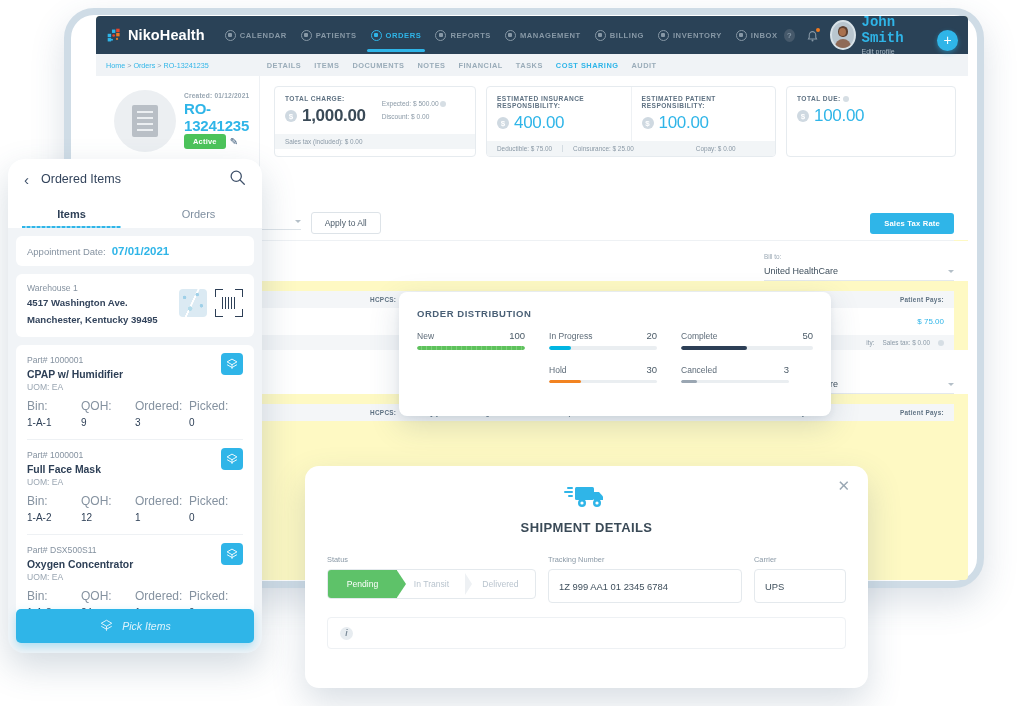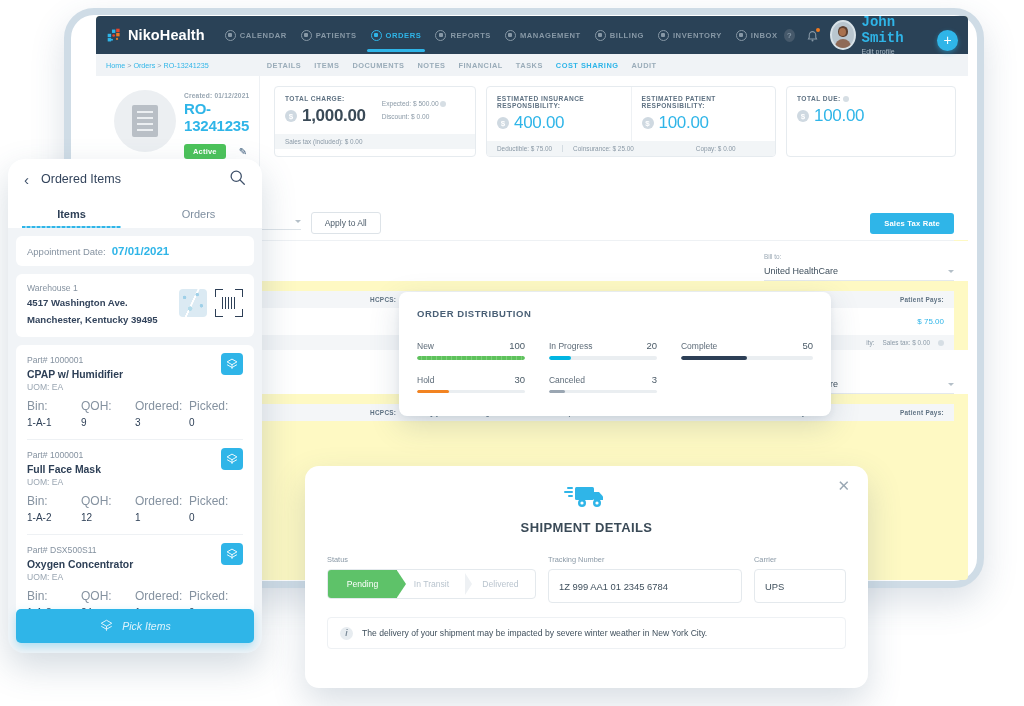--- a/index.html
+++ b/index.html
@@ -78,21 +78,21 @@
   
   .ordhead{display:flex;background:#ffffff;height:128px;}
   .ordleft{width:164px;border-right:1px solid #eef1f4;padding:14px 0 0 18px;box-sizing:border-box;position:relative;}
   .docicon{width:62px;height:62px;border-radius:50%;background:#eceff2;display:flex;align-items:center;justify-content:center;}
   .docglyph{width:26px;height:32px;background:#b9bfc6;border-radius:2px;position:relative;}
   .docglyph:before{content:"";position:absolute;left:5px;top:6px;right:5px;height:2px;background:#eceff2;
     box-shadow:0 6px 0 #eceff2,0 12px 0 #eceff2,0 18px 0 #eceff2;}
   .ordmeta{position:absolute;left:88px;top:16px;}
   .created{font-size:6.6px;color:#98a6b2;font-weight:bold;letter-spacing:.2px;}
   .rono{font-size:15px;color:#2fb5e8;font-weight:bold;letter-spacing:-.2px;margin-top:1px;}
-  .statusrow{display:flex;align-items:center;gap:13px;margin-top:10px;}
+  .statusrow{display:flex;align-items:center;gap:4px;}
   .badge-active{background:#4cc35a;color:#fff;font-size:7.5px;font-weight:bold;
     padding:3px 9px;border-radius:3px;letter-spacing:.2px;}
   .pencil{color:#3a5a7a;font-size:10px;}
   .chip{position:absolute;left:18px;top:88px;display:inline-flex;align-items:center;gap:4px;
     border:1px solid #dde3e8;border-radius:9px;padding:2.5px 8px;background:#fff;}
   .chip .tag{width:7px;height:7px;background:#2fb5e8;border-radius:1px;transform:rotate(-20deg);}
   .chip span{font-size:7px;color:#5b6b78;}
 
   .ordright{flex:1;padding:10px 12px 0 14px;box-sizing:border-box;}
   .cards{display:flex;gap:10px;}
@@ -156,21 +156,21 @@
   .c1{width:250px;} .c2{width:58px;} .c3{width:42px;} .c4{width:90px;}
   .c5{width:96px;} .c6{width:66px;} .c7{width:90px;text-align:right;} .c8{flex:1;text-align:right;}
 
   
   .odpanel{
     position:absolute;left:399px;top:292px;width:432px;height:124px;background:#fff;
     border-radius:8px;box-shadow:0 10px 30px rgba(45,75,105,.17),0 2px 6px rgba(45,75,105,.08);
     padding:16px 18px 0 18px;box-sizing:border-box;z-index:20;
   }
   .odtitle{font-size:9.5px;font-weight:bold;color:#4a6076;letter-spacing:.55px;}
-  .odgrid{display:flex;flex-wrap:wrap;margin-top:21px;}
+  .odgrid{display:flex;flex-wrap:wrap;margin-top:11px;justify-content:flex-end;}
   .odcell{width:33.33%;box-sizing:border-box;padding-right:24px;margin-bottom:14px;}
   .odrow{display:flex;justify-content:space-between;align-items:baseline;}
   .odlabel{font-size:8.5px;color:#5d6b78;}
   .odval{font-size:9.5px;color:#4a5a67;}
   .odbar{height:3.5px;border-radius:2px;background:#eaeef1;margin-top:5px;overflow:hidden;}
   .odfill{height:100%;border-radius:2px;}
 
   
   .phone{
     position:absolute;left:8px;top:159px;width:254px;height:494px;background:#f1f4f7;
@@ -787,17 +787,16 @@
         <div class="fl">Tracking Number</div>
         <div class="inp">1Z 999 AA1 01 2345 6784</div>
       </div>
       <div class="f-carrier">
         <div class="fl">Carrier</div>
         <div class="inp">UPS</div>
       </div>
     </div>
     <div class="note">
       <span class="ic">i</span>
-      <span>The delivery of your shipment may be impacted by severe winter weather in New York City.</span>
     </div>
   </div>
 
 </div>
 
 </body></html>

